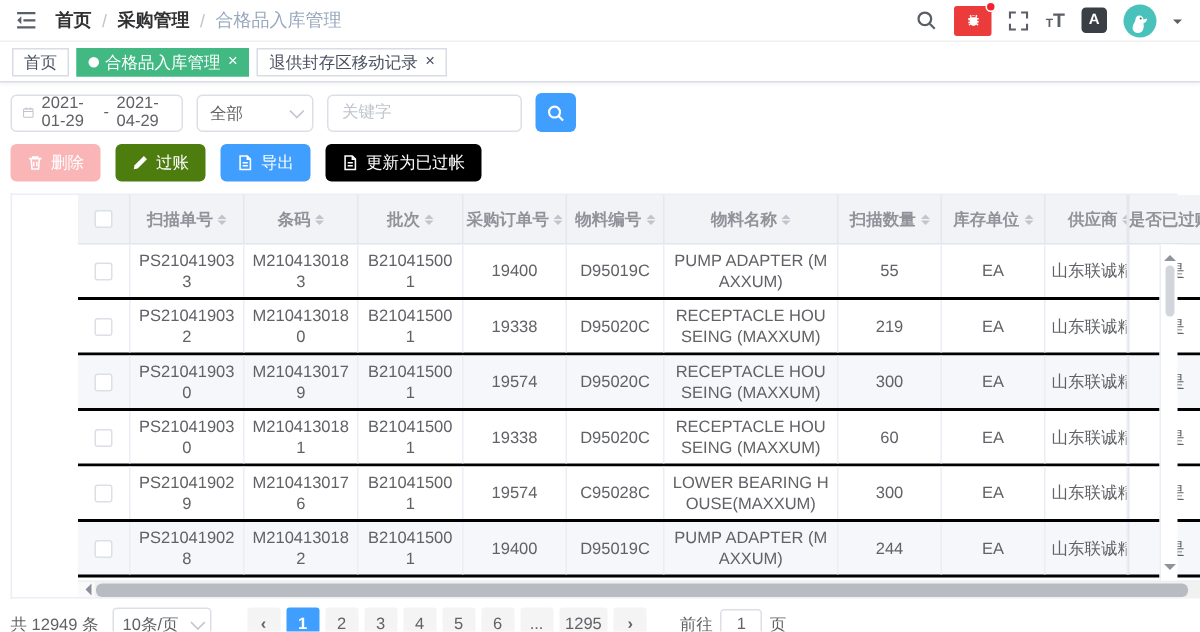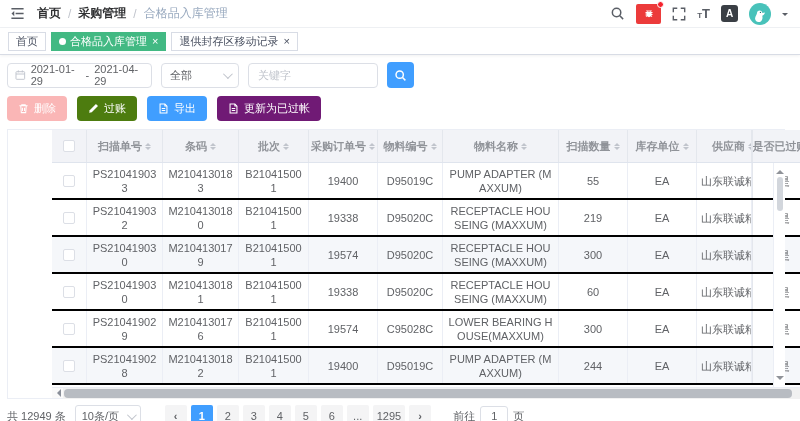--- a/index.html
+++ b/index.html
@@ -35,39 +35,39 @@
     border:1px solid #d8dce5; background:#fff; color:#495060; font-size:11px; cursor:pointer; white-space:nowrap; }
   .tag.active { background:#42b983; border-color:#42b983; color:#fff; }
   .tag-dot { width:7px; height:7px; border-radius:50%; background:#fff; }
   .tag-close { font-size:11px; line-height:1; margin-left:1px; }
   .tag-close::before { content:"×"; }
 
   
   .content { padding:7px 8px 0 7px; }
 
   .filter-row { display:flex; align-items:center; gap:9px; margin-bottom:8px; }
-  .date-input { width:145px; height:25px; border:1px solid #dcdfe6; border-radius:4px; background:#fff;
+  .date-input { width:115px; height:25px; border:1px solid #dcdfe6; border-radius:4px; background:#fff;
     display:flex; align-items:center; gap:5px; padding:0 7px; font-size:11px; color:#606266; cursor:pointer; }
   .select-box { width:78px; height:25px; border:1px solid #dcdfe6; border-radius:4px; background:#fff;
     display:flex; align-items:center; justify-content:space-between; padding:0 8px; font-size:11px; color:#606266; cursor:pointer; }
   .chev { width:7px; height:7px; border-right:1px solid #c0c4cc; border-bottom:1px solid #c0c4cc;
     transform:rotate(45deg) translateY(-2px); }
   .keyword-input { width:130px; height:25px; border:1px solid #dcdfe6; border-radius:4px;
     padding:0 9px; font-size:11px; color:#606266; outline:none; font-family:inherit; }
   .keyword-input::placeholder { color:#c0c4cc; }
   .search-btn { width:27px; height:26px; background:#409eff; border:none; border-radius:4px;
     display:flex; align-items:center; justify-content:center; cursor:pointer; }
 
   .actions-row { display:flex; align-items:center; gap:10px; margin-bottom:8px; }
   .btn { height:25px; padding:0 11px; border:none; border-radius:4px; color:#fff; font-size:11px;
     display:inline-flex; align-items:center; gap:5px; cursor:pointer; font-family:inherit; }
   .btn-danger-disabled { background:#fab6b6; }
   .btn-success-disabled { background:#4d7c0f; }
   .btn-primary { background:#409eff; }
-  .btn-danger { background:#701a75;justify-content:flex-end; }
+  .btn-danger { background:#000000;justify-content:flex-end; }
 
   
   .table-wrap { position:relative; width:778px; border:1px solid #ebeef5; border-right:none;padding-left:44px; }
   .t-header { display:flex; height:33px; background:#f2f3f7; border-bottom:1px solid #dfe4ed; width:765px; }
   .th { display:flex; align-items:center; justify-content:center; font-size:11px; color:#909399;
     font-weight:600; border-right:1px solid #e4e7ed; overflow:hidden; white-space:nowrap; cursor:pointer; }
   .sort { display:inline-flex; flex-direction:column; margin-left:3px; }
   .sort i { display:block; width:0; height:0; border:3px solid transparent; }
   .sort .up { border-bottom-color:#c0c4cc; margin-bottom:1px; }
   .sort .down { border-top-color:#c0c4cc; }

